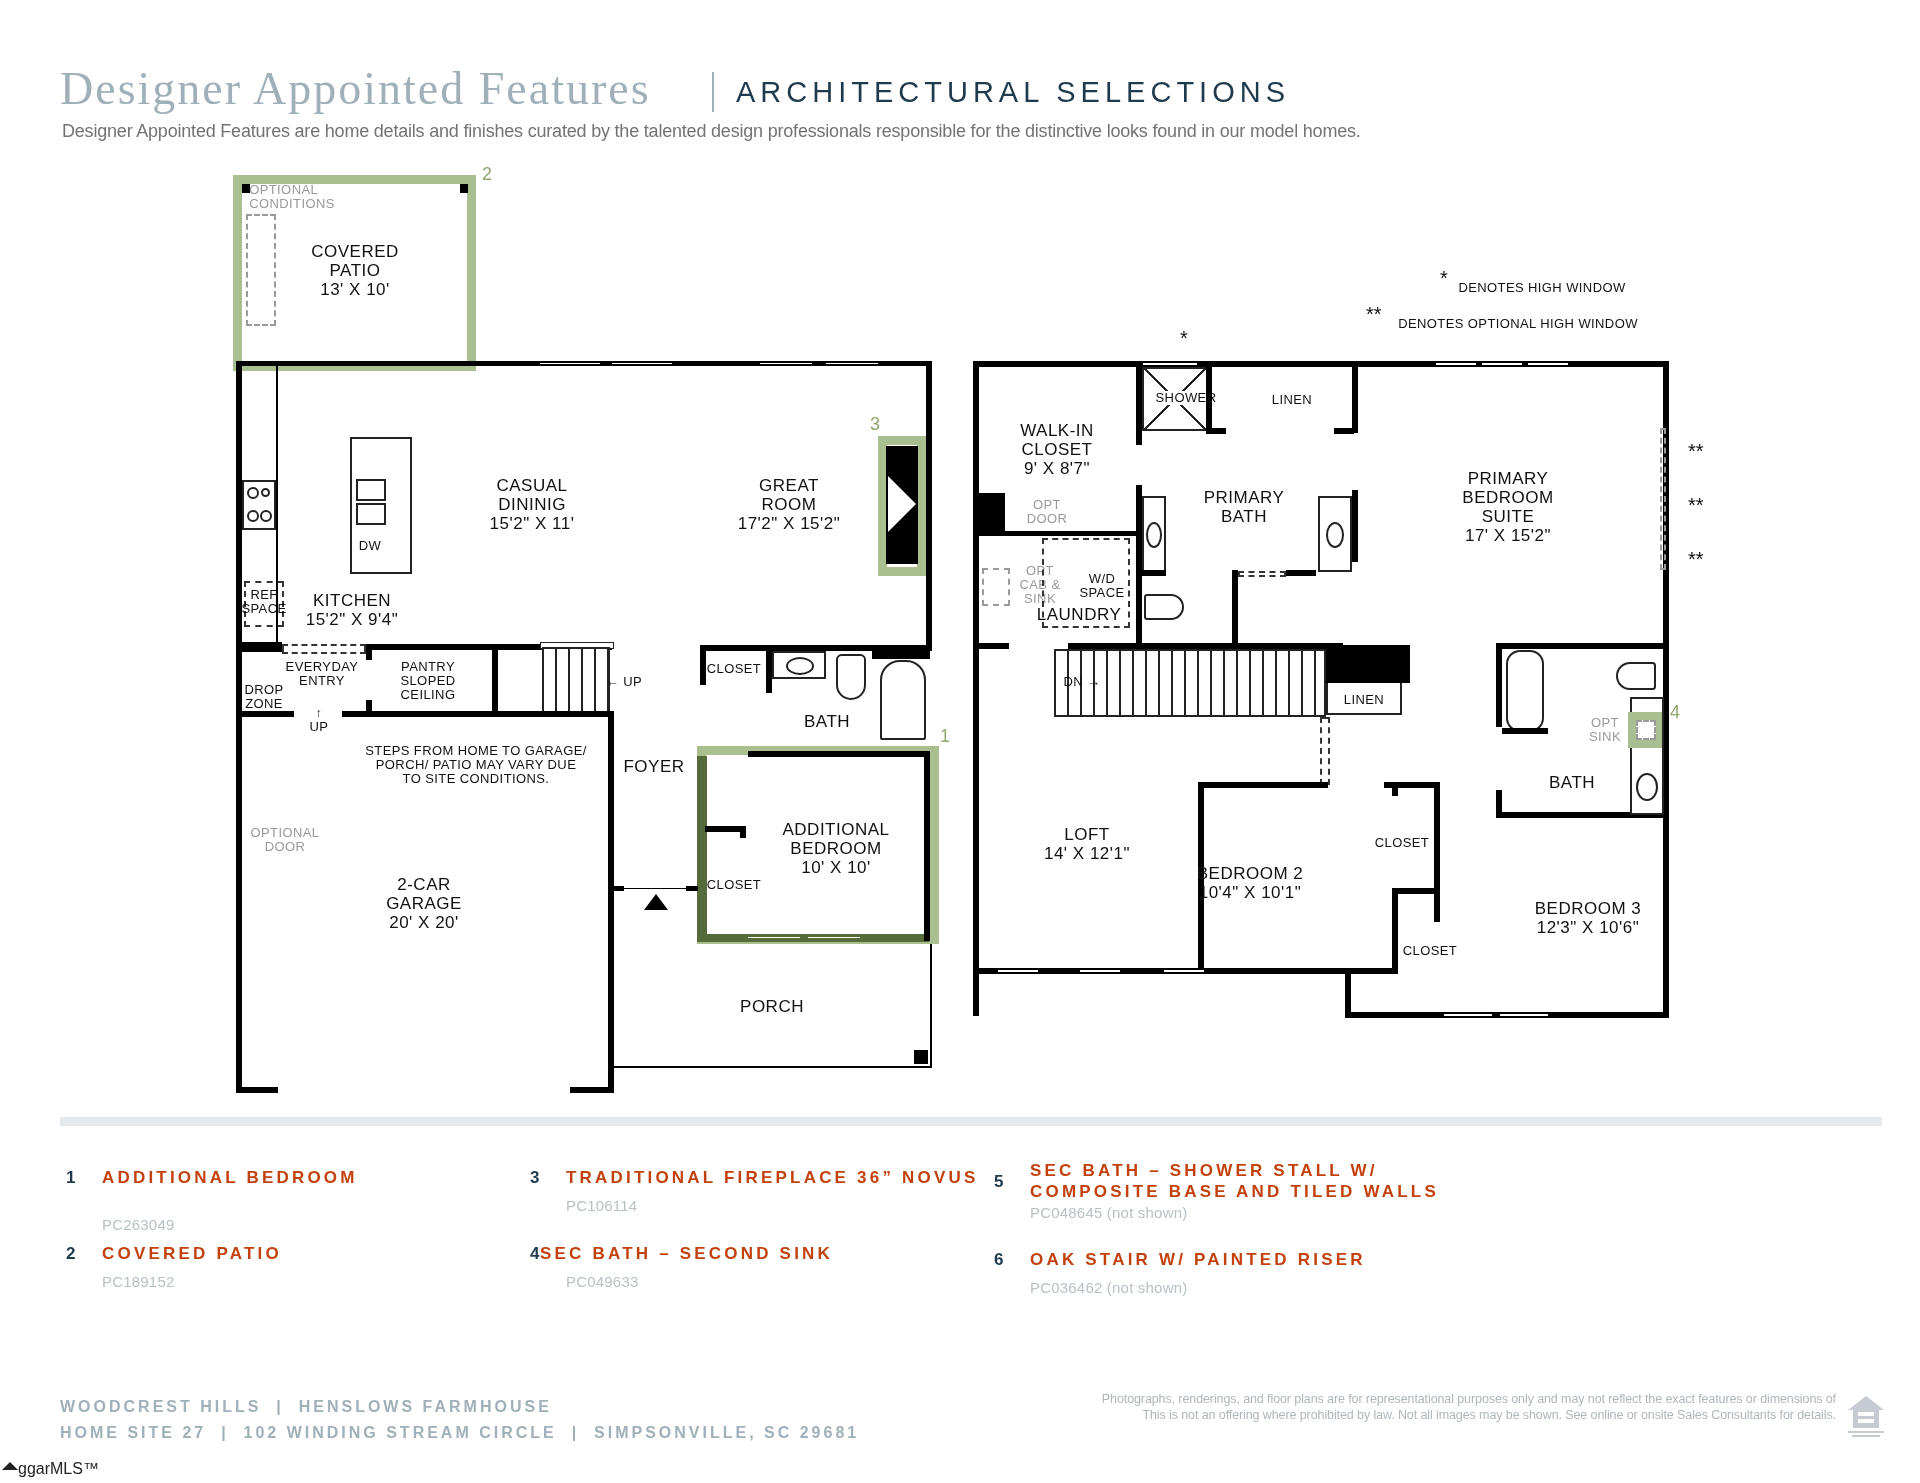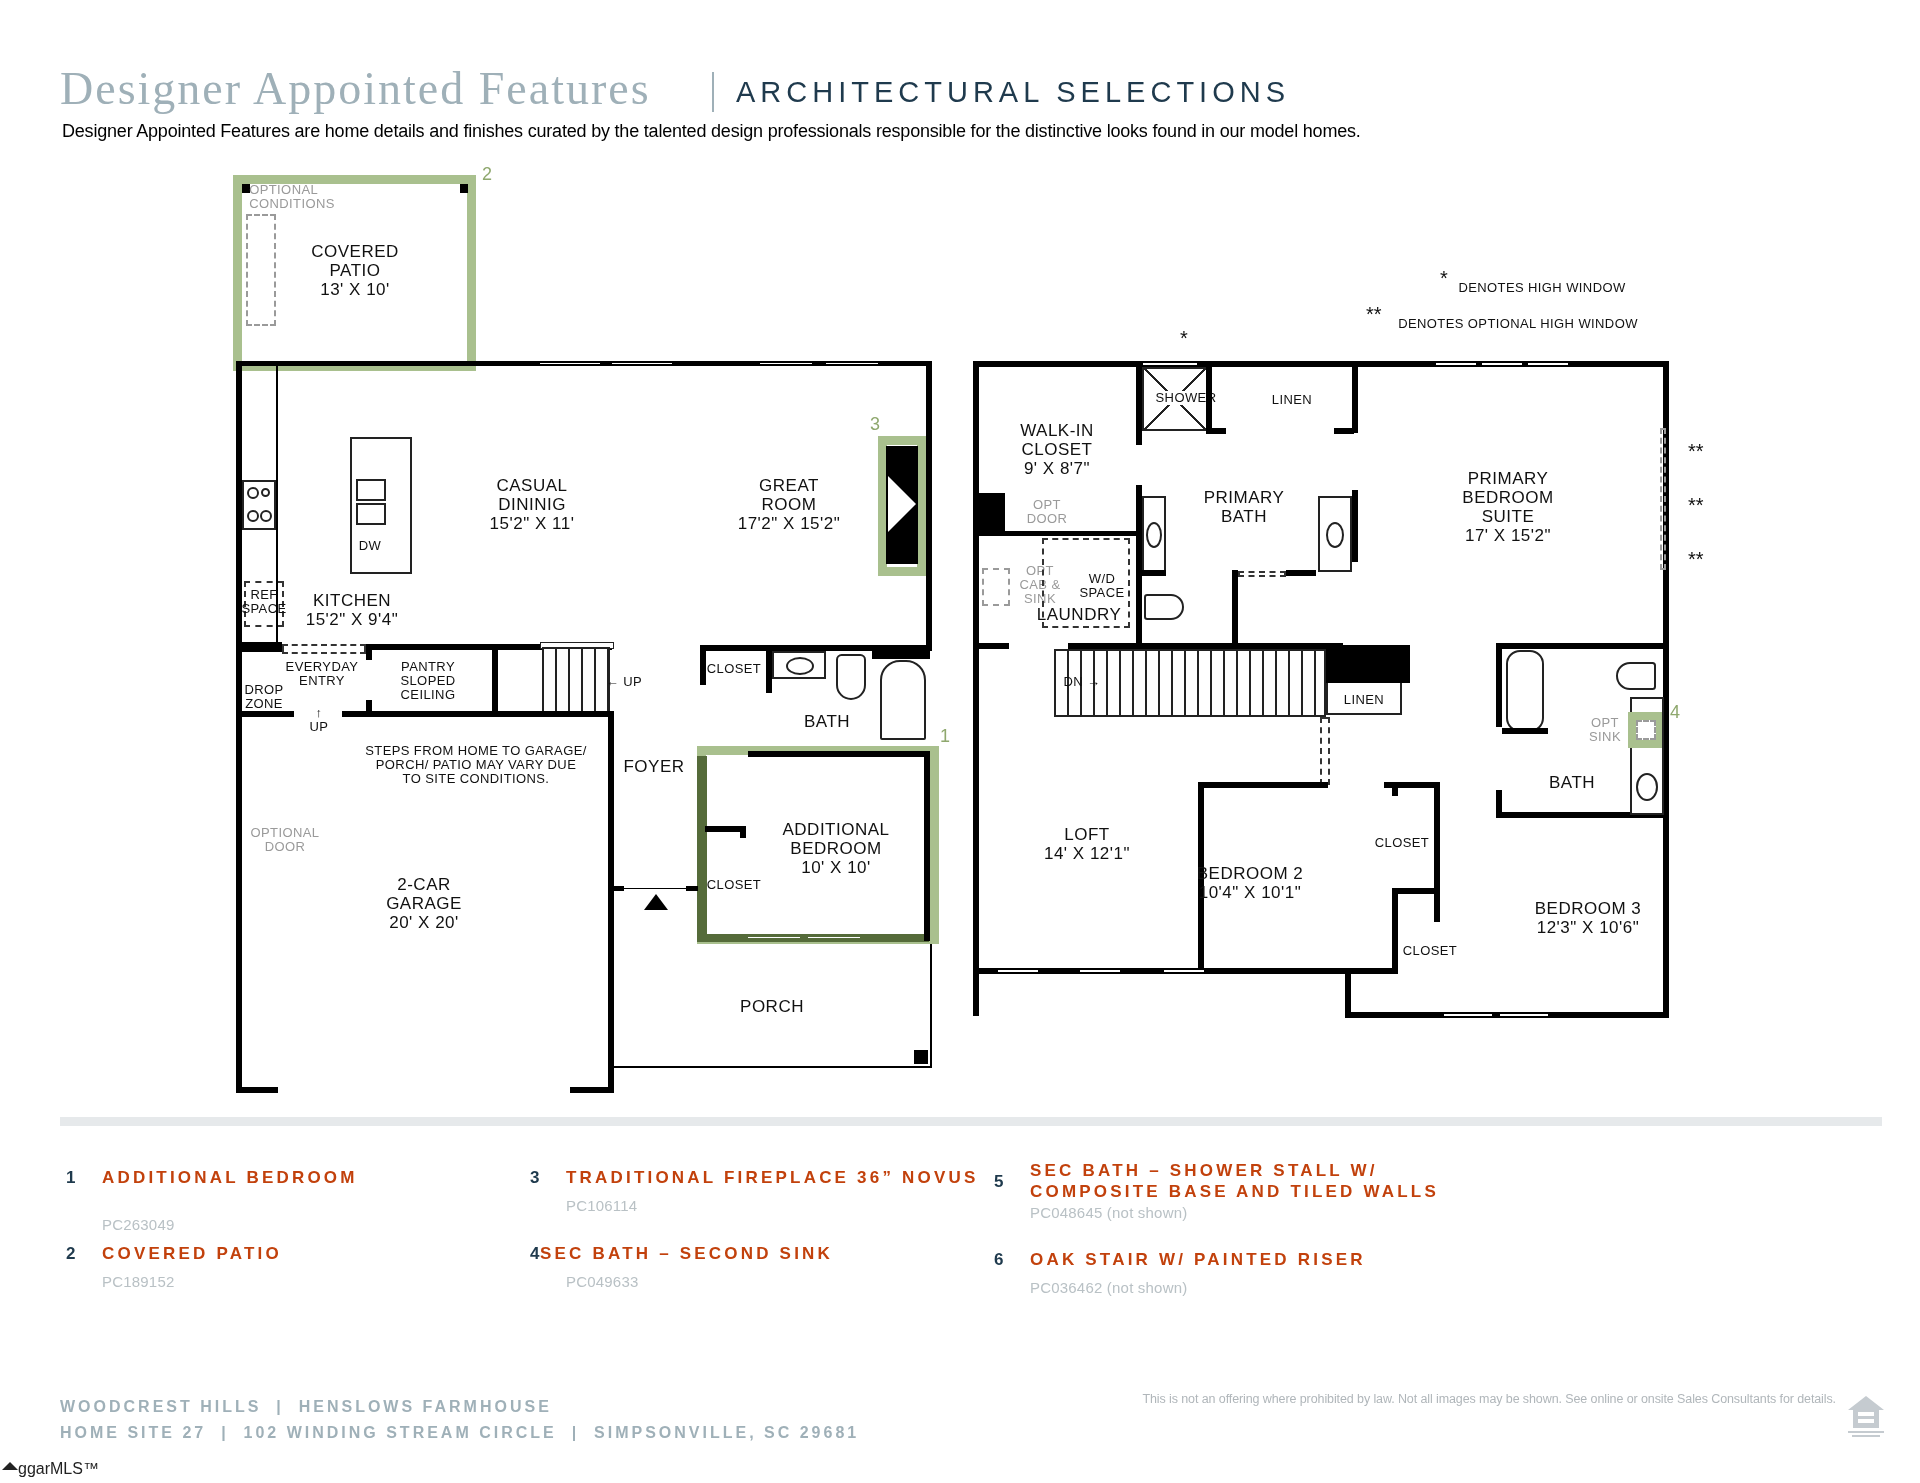--- a/index.html
+++ b/index.html
@@ -1,21 +1,21 @@
 <!DOCTYPE html>
 <html><head>
 <meta charset="utf-8">
 <style>
   html, body { margin:0; padding:0; background:#ffffff; }
   body { width:1920px; height:1483px; position:relative; overflow:hidden; font-family:"Liberation Sans", sans-serif; color:#111; }
   .abs { position:absolute; }
   .title-serif { font-family:"Liberation Serif", serif; font-size:46px; color:#9fb0b8; letter-spacing:2px; }
   .title-sep { width:2px; height:40px; background:#9fb0b8; }
   .title-caps { font-size:29px; color:#1f3a4d; letter-spacing:5px; }
-  .subtitle { font-size:18px; color:#000000; letter-spacing:-0.2px; }
+  .subtitle { font-size:18px; color:#737373; letter-spacing:-0.2px; }
   .wall { position:absolute; background:#000; }
   .thin { position:absolute; background:#000; }
   .win { position:absolute; background:#fff; border-top:2px solid #000; border-bottom:2px solid #000; box-sizing:border-box; }
   .green { position:absolute; border:9px solid #a9c08e; box-sizing:border-box; }
   .green-dark { position:absolute; background:#556b3a; }
   .room-label { position:absolute; text-align:center; font-size:17px; line-height:19px; color:#111; letter-spacing:0.5px; white-space:nowrap; transform:translateX(-50%); }
   .small-label { position:absolute; font-size:13px; line-height:14px; color:#111; letter-spacing:0.4px; white-space:nowrap; text-align:center; transform:translateX(-50%); }
   .grey-label { position:absolute; font-size:13px; line-height:14px; color:#9a9a9a; letter-spacing:0.4px; white-space:nowrap; text-align:center; transform:translateX(-50%); }
   .dashed { position:absolute; border:2px dashed #9a9a9a; box-sizing:border-box; }
   .dashed-black { position:absolute; border:2px dashed #333; box-sizing:border-box; }
@@ -358,20 +358,21 @@
   <div>
     <div class="legend-num" style="left:994px; top:1250px;">6</div>
     <div class="legend-title" style="left:1030px; top:1249px;">OAK STAIR W/ PAINTED RISER</div>
     <div class="legend-code" style="left:1030px; top:1279px;">PC036462 (not shown)</div>
   </div>
 </div>
 
 <div class="footer-line" style="left:60px; top:1398px; white-space:pre;">WOODCREST HILLS  |  HENSLOWS FARMHOUSE</div>
 <div class="footer-line" style="left:60px; top:1424px; white-space:pre;">HOME SITE 27  |  102 WINDING STREAM CIRCLE  |  SIMPSONVILLE, SC 29681</div>
 <div class="disclaimer" style="right:84px; top:1391px;">
+  <div>Photographs, renderings, and floor plans are for representational purposes only and may not reflect the exact features or dimensions of</div>
   <div>This is not an offering where prohibited by law. Not all images may be shown. See online or onsite Sales Consultants for details.</div>
 </div>
 <div style="position:absolute; left:1846px; top:1394px; width:40px; height:44px;">
   <svg width="40" height="44" viewBox="0 0 40 44">
     <path d="M20 2 L2 16 L7 16 L7 34 L33 34 L33 16 L38 16 Z" fill="#c5cbd0"></path>
     <rect x="12" y="18" width="16" height="4" fill="#fff"></rect>
     <rect x="12" y="25" width="16" height="4" fill="#fff"></rect>
     <rect x="2" y="37" width="36" height="2" fill="#c5cbd0"></rect>
     <rect x="6" y="41" width="28" height="2" fill="#c5cbd0"></rect>
   </svg>

